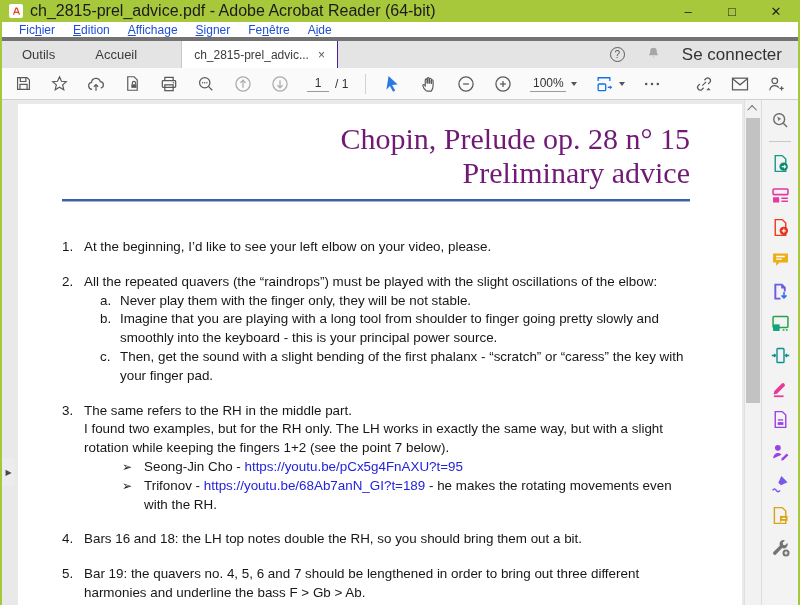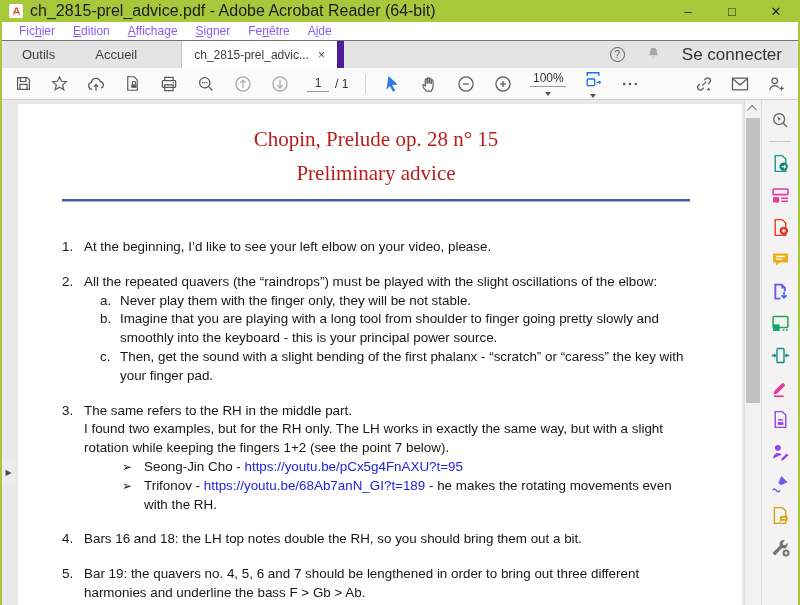--- a/index.html
+++ b/index.html
@@ -23,33 +23,33 @@
     flex: none;
   }
   .titlebar .title { font-size: 16px; color: #1b1b1b; }
   .win-controls { margin-left: auto; display: flex; height: 100%; }
   .win-btn {
     width: 44px; display: flex; align-items: center; justify-content: center;
     font-size: 13px; color: #222; cursor: default;
   }
   
   .menubar {
-    height: 19px; background: #fff; border-bottom: 1px solid #737373;
-    display: flex; align-items: center; padding-left: 8px; font-size: 12px; color: #8b5cf6;
+    height: 19px; background: #fff; border-bottom: 4px solid #737373;
+    display: flex; align-items: center; padding-left: 8px; font-size: 12px; color: #1d4ed8;
   }
   .menu-item { padding: 0 9px; height: 100%; display: flex; align-items: center; }
   .accel { text-decoration: underline; }
   
   .tabbar {
     height: 27px; background: #e4e4e4; display: flex; align-items: stretch;
     font-size: 13px; color: #3c3c3c;
   }
   .tab { padding: 0 20px; display: flex; align-items: center; }
   .tab.doc {
-    background: #fff; border-left: 1px solid #c8c8c8; border-right: 7px solid #4c1d95;
+    background: #fff; border-left: 1px solid #c8c8c8; border-right: 1px solid #4c1d95;
     margin-left: 24px; font-size: 12px; gap: 9px; padding: 0 12px;
   }
   .tab-close { color: #555; font-size: 12px; }
   .tabbar-right { margin-left: auto; display: flex; align-items: center; gap: 20px; padding-right: 16px; }
   .help-circle {
     width: 15px; height: 15px; border: 1.4px solid #5a5a5a; border-radius: 50%;
     font-size: 10px; color: #5a5a5a; display: flex; align-items: center; justify-content: center;
   }
   .signin { font-size: 17px; color: #333; }
   
@@ -57,36 +57,36 @@
     height: 32px; background: #fafafa; border-bottom: 1px solid #cfcfcf;
     display: flex; align-items: center; padding: 0 10px 0 12px; gap: 17px;
   }
   .tbtn { display: flex; align-items: center; justify-content: center; flex: none; }
   .tbtn svg { display: block; }
   .pagebox { display: flex; align-items: center; gap: 6px; font-size: 12px; color: #333; }
   .pagefield {
     width: 22px; text-align: center; border-bottom: 1px solid #9a9a9a; padding-bottom: 1px;
   }
   .vsep { width: 1px; height: 20px; background: #d2d2d2; flex: none; }
-  .zoombox { display: flex; align-items: center; gap: 5px; font-size: 12px; color: #333; flex-direction: column; }
+  .zoombox { display: flex; align-items: center; gap: 5px; font-size: 12px; color: #333; }
   .zoomfield { width: 36px; text-align: center; border-bottom: 1px solid #9a9a9a; padding-bottom: 1px; }
   .caret {
     width: 0; height: 0; border-left: 3.5px solid transparent;
     border-right: 3.5px solid transparent; border-top: 4px solid #555; flex: none;
   }
   .toolbar-right { margin-left: auto; display: flex; align-items: center; gap: 16px; padding-right: 2px; }
   
   .main { position: relative; height: 505px; background: #e9e9e9; overflow: hidden; }
   .page {
     position: absolute; left: 16px; top: 4px; width: 724px; height: 560px;
     background: #fff; padding: 18px 52px 0 44px;
   }
   .doc-title {
-    font-family: "Liberation Serif", serif; color: #b91c1c;
-    font-size: 21px; line-height: 34px; text-align: center; font-weight: 400;
+    font-family: "Liberation Serif", serif; color: #701a75;
+    font-size: 30px; line-height: 34px; text-align: right; font-weight: 400;
   }
   .doc-rule { margin-top: 9px; border-top: 2px solid #3c5fa0; border-bottom: 1px solid #9db4de; height: 3px; }
   .doc-list { margin-top: 36px; font-size: 13.4px; line-height: 18.8px; color: #171717; }
   .li { display: flex; margin-bottom: 16px; }
   .li .num { flex: none; width: 22px; }
   .li-body { flex: 1; }
   .sublist { margin-top: 0; }
   .sub { display: flex; margin-left: 16px; }
   .sub .num { flex: none; width: 20px; }
   .para { }

